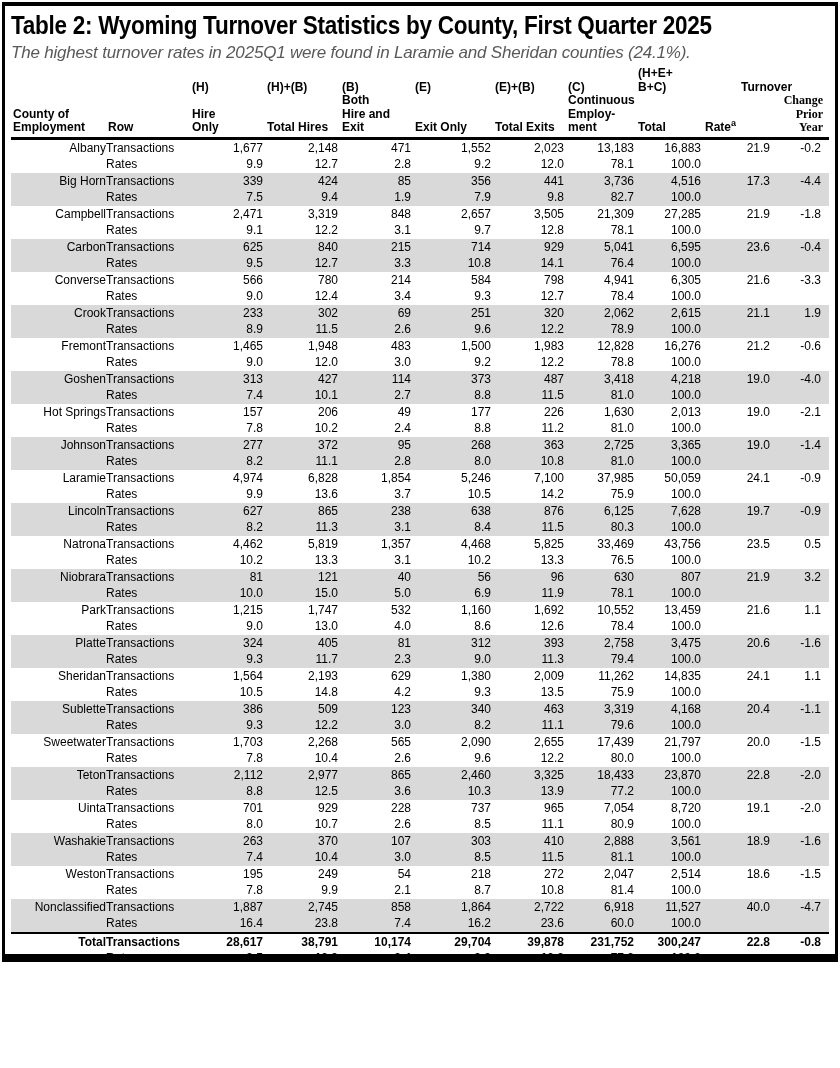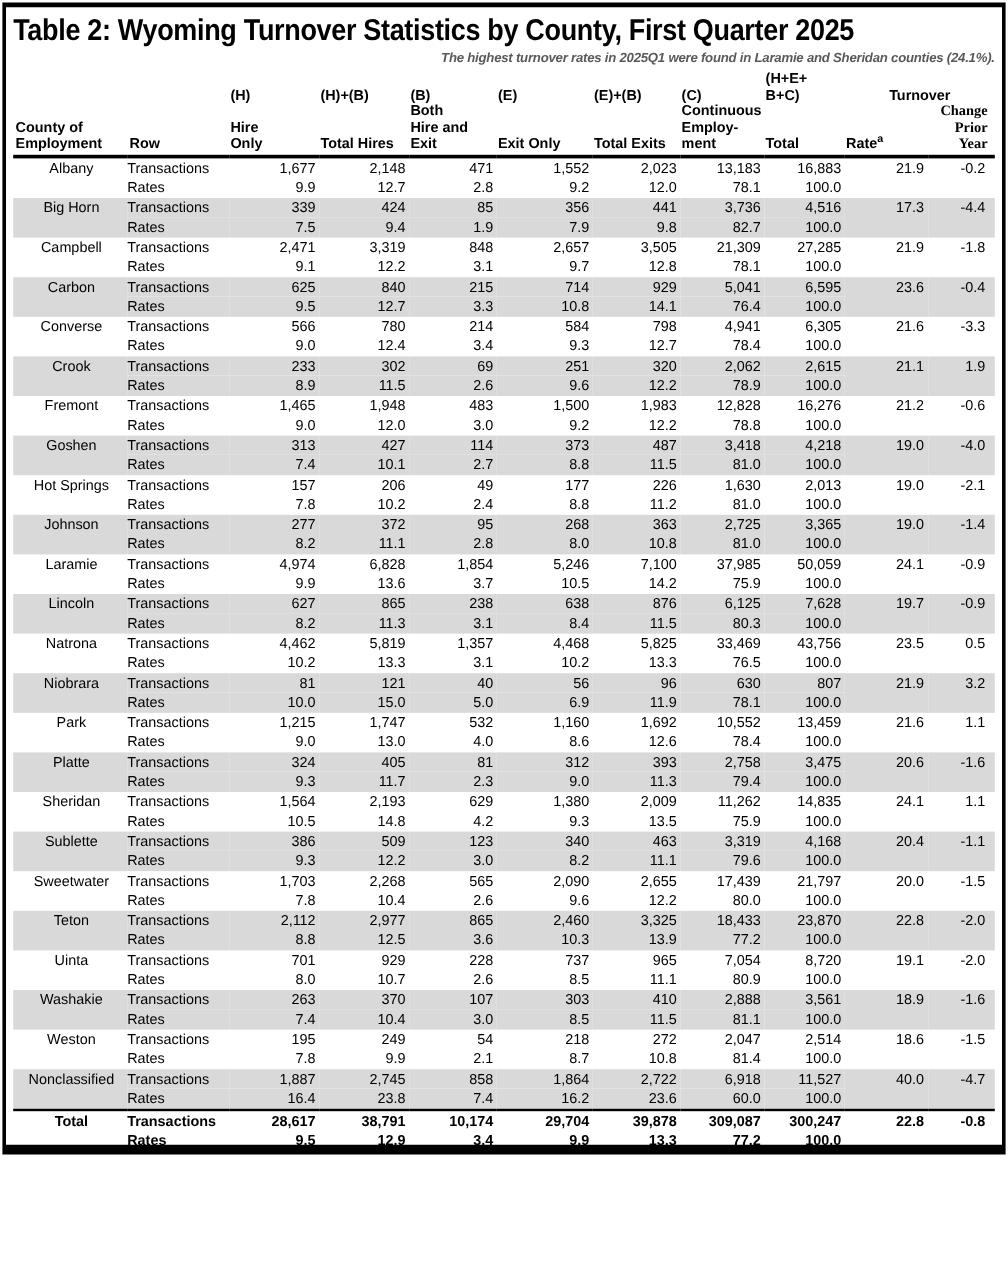--- a/index.html
+++ b/index.html
@@ -26,25 +26,25 @@
     font-size: 25px;
     font-weight: bold;
     color: #000;
     margin: 3px 0 3px 0;
     white-space: nowrap;
     transform: scaleX(0.90);
     transform-origin: left center;
     letter-spacing: -0.3px;
   }
   .subtitle {
-    font-size: 11px;
-    font-weight: bold;
+    font-size: 17px;
+    font-weight: normal;
     font-style: italic;
     color: var(--subtitle, #595959);
-    text-align: right;
+    text-align: left;
     margin: 0 0 4px 0;
     letter-spacing: -0.2px;
   }
   table.turnover {
     width: 818px;
     table-layout: fixed;
     border-collapse: collapse;
   }
   th.h {
     white-space: pre-line;
@@ -67,21 +67,21 @@
     padding-bottom: 0;
   }
   thead tr.second { height: 41px; }
   tbody td {
     font-size: 12px;
     line-height: 16.5px;
     vertical-align: top;
     padding: 0;
     color: #000;
   }
-  td.county   { text-align: center; padding-left: 2px; }
+  td.county   { text-align: right; padding-left: 2px; }
   td.rowlabel { text-align: left; margin-top: 44px; }
   td.num      { text-align: right; padding-right: 3px; }
   td.rate     { padding-right: 4px; }
   td.chg      { padding-right: 8px; }
   tr.shade td { background: var(--stripe, #d9d9d9); }
   tr.total td { font-weight: bold; }
   tr.total-top td { border-top: 2.5px solid var(--border, #000); }
   sup { font-size: 9px; line-height: 0; }
   .footnotes {
     margin-top: 21px;
@@ -710,21 +710,21 @@
             <td class="num">100.0</td>
           </tr>
           <tr class="total total-top">
             <td class="county" rowspan="2">Total</td>
             <td class="rowlabel">Transactions</td>
             <td class="num">28,617</td>
             <td class="num">38,791</td>
             <td class="num">10,174</td>
             <td class="num">29,704</td>
             <td class="num">39,878</td>
-            <td class="num">309,087</td>
+            <td class="num">231,752</td>
             <td class="num">300,247</td>
             <td class="num rate" rowspan="2">22.8</td>
             <td class="num chg" rowspan="2">-0.8</td>
           </tr>
           <tr class="total">
             <td class="rowlabel">Rates</td>
             <td class="num">9.5</td>
             <td class="num">12.9</td>
             <td class="num">3.4</td>
             <td class="num">9.9</td>

